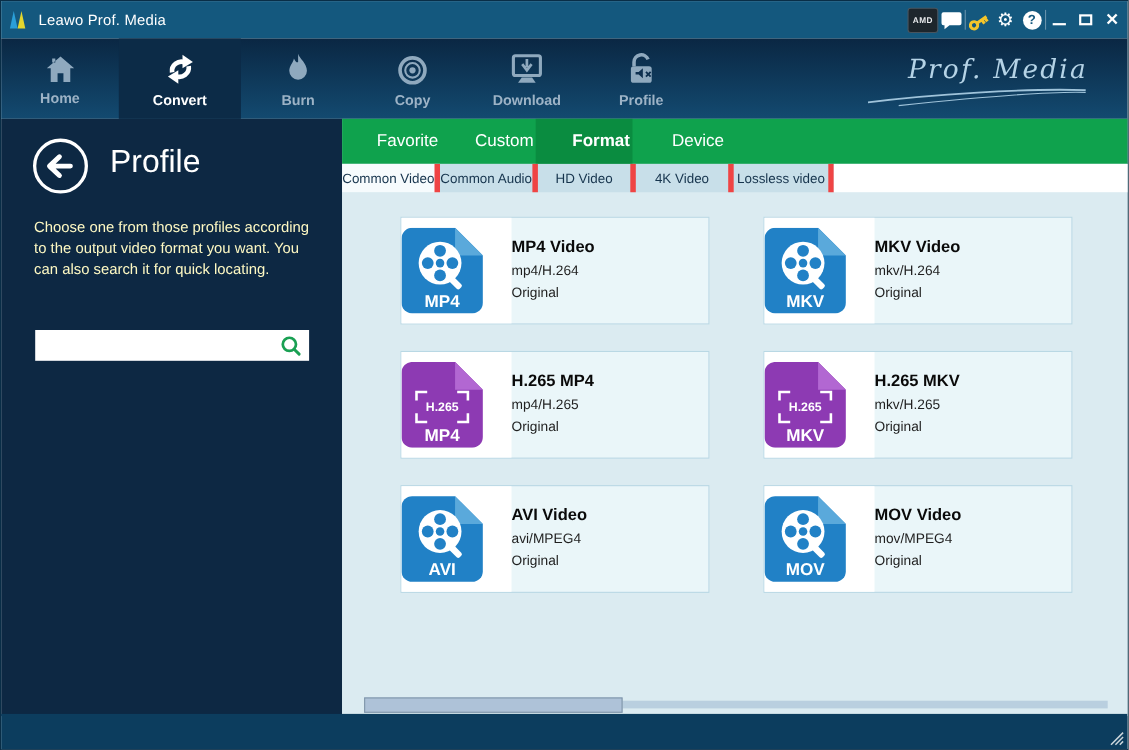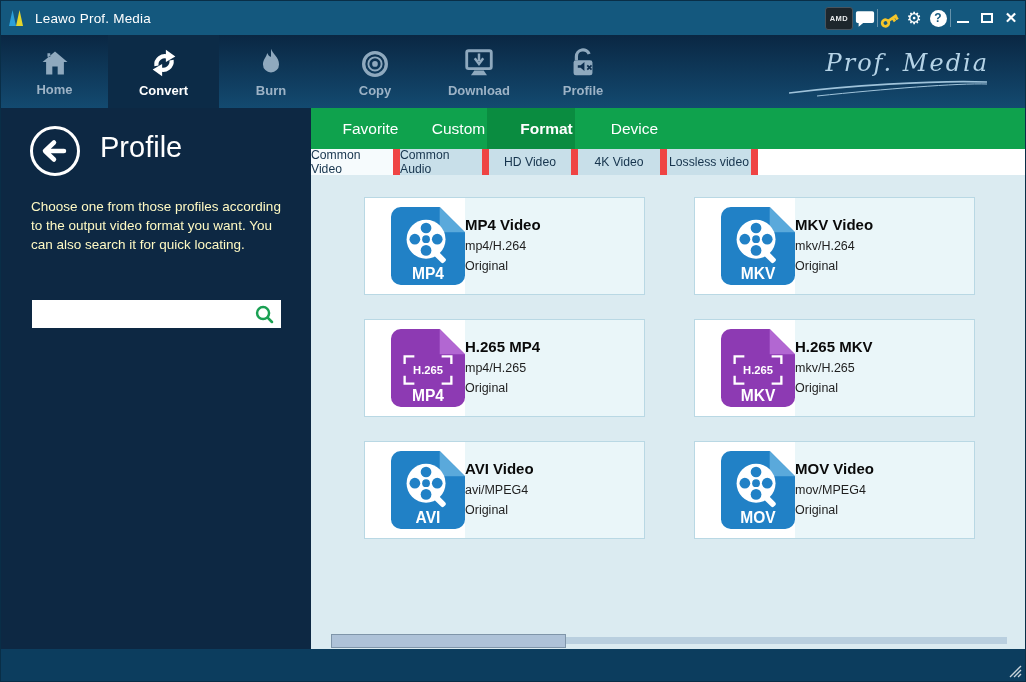--- a/index.html
+++ b/index.html
@@ -55,31 +55,31 @@
   
   .tabbar{ position:absolute; left:310px; top:107px; width:716px; height:41px; background:#0fa24d; display:flex; }
   .gtab{ width:88px; display:flex; align-items:center; justify-content:center; color:#ffffff;
          font-size:15.5px; cursor:pointer;padding-left:31px; }
   .gtab.active{ background:#0a8c40; font-weight:700; }
 
   
   .subtabbar{ position:absolute; left:310px; top:148px; width:716px; height:26px;
               background:#c8dfe9; display:flex; }
   .subtab{ width:89px; display:flex; align-items:center; justify-content:center;
-           font-size:12.2px; color:#16344d; border-right:7px solid #ef4444; cursor:pointer; }
+           font-size:12.2px; color:#16344d; border-right:5px solid #ef4444; cursor:pointer; }
   .subtab.last{ width:91px; }
   .subtab.active{ background:#f6fbfd; }
   .subtab-filler{ flex:1; background:#ffffff; }
 
   
   .content{ position:absolute; left:310px; top:174px; width:716px; height:476px; background:#dbebf1; }
   .grid{ position:absolute; left:53px; top:22px; display:grid;
          grid-template-columns:281px 281px; column-gap:49px; row-gap:24px; }
   .card{ height:98px; background:#eaf6f9; border:1px solid #b9d8e4; display:flex; cursor:pointer; }
-  .card-iconzone{ width:100px; background:#ffffff; display:flex; align-items:center; justify-content:flex-end; }
+  .card-iconzone{ width:100px; background:#ffffff; display:flex; align-items:center; justify-content:flex-start; }
   .file-icon{ width:74px; height:78px; }
   .file-icon .body{ fill:#2181c6; } .file-icon .fold{ fill:#5aa9db; }
   .file-icon .hole{ fill:#2181c6; }
   .file-icon.purple .body{ fill:#8d3ab3; } .file-icon.purple .fold{ fill:#b267d2; }
   .file-label{ fill:#ffffff; font-family:"Liberation Sans", sans-serif; font-size:16px;
                font-weight:bold; text-anchor:middle; }
   .h265-label{ fill:#ffffff; font-family:"Liberation Sans", sans-serif; font-size:11.5px;
                font-weight:bold; text-anchor:middle; }
   .card-text{ padding:18px 0 0 0; }
   .card-title{ font-size:15px; font-weight:700; color:#0a0a0a; }

